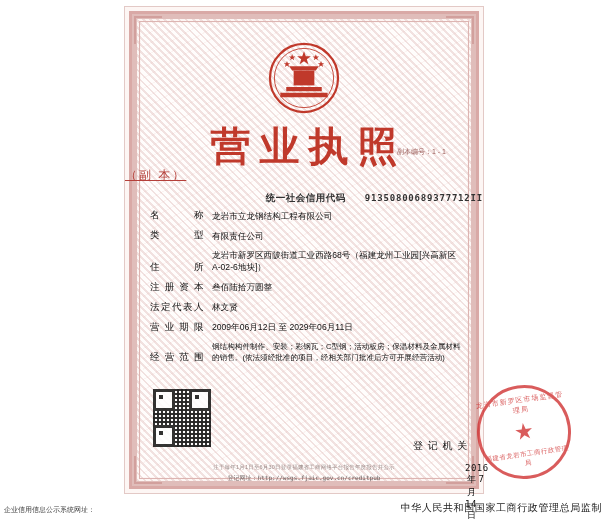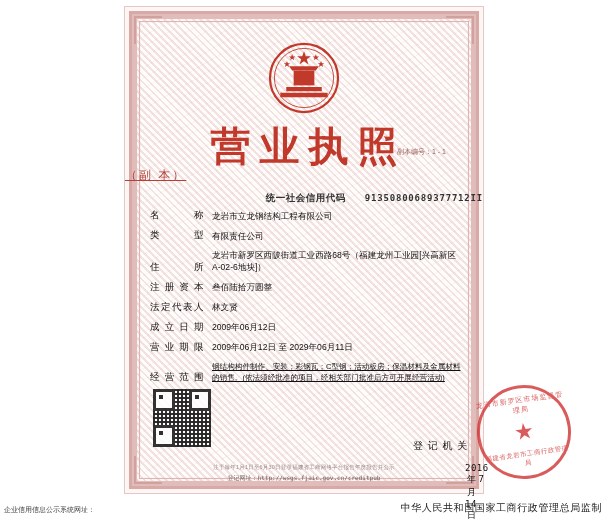--- a/index.html
+++ b/index.html
@@ -165,21 +165,20 @@
   }
   .field-value {
     flex: 1;
     font-size: 8.6px;
     line-height: 1.45;
     color: #111;
   }
   .field-row.business-scope .field-value {
     font-size: 7.6px;
     line-height: 1.5;
-    text-decoration: underline;
   }
 
   
   .qr {
     position: absolute;
     left: 28px;
     top: 382px;
     width: 58px;
     height: 58px;
     background:
@@ -371,24 +370,20 @@
         <div class="field-value">龙岩市新罗区西陂街道工业西路68号（福建龙州工业园[兴高新区A-02-6地块]）</div>
       </div>
       <div class="field-row">
         <div class="field-label">注册资本</div>
         <div class="field-value">叁佰陆拾万圆整</div>
       </div>
       <div class="field-row">
         <div class="field-label">法定代表人</div>
         <div class="field-value">林文贤</div>
       </div>
-      <div class="field-row">
-        <div class="field-label">成立日期</div>
-        <div class="field-value">2009年06月12日</div>
-      </div>
       <div class="field-row term">
         <div class="field-label">营业期限</div>
         <div class="field-value">2009年06月12日 至 2029年06月11日</div>
       </div>
       <div class="field-row business-scope">
         <div class="field-label">经营范围</div>
         <div class="field-value">钢结构构件制作、安装；彩钢瓦；C型钢；活动板房；保温材料及金属材料的销售。(依法须经批准的项目，经相关部门批准后方可开展经营活动)</div>
       </div>
     </div>
 

